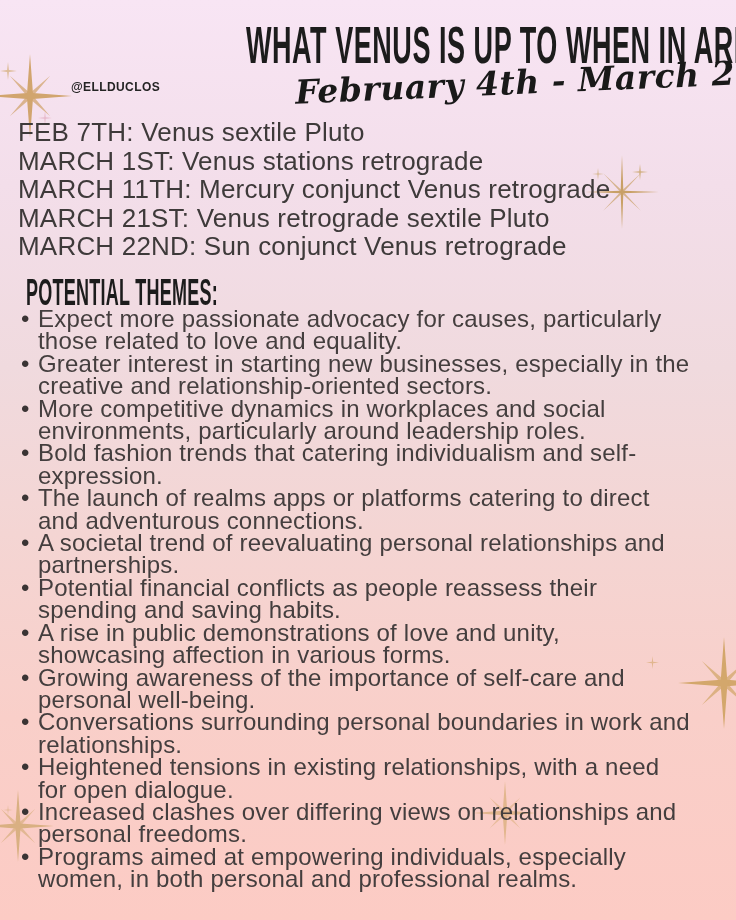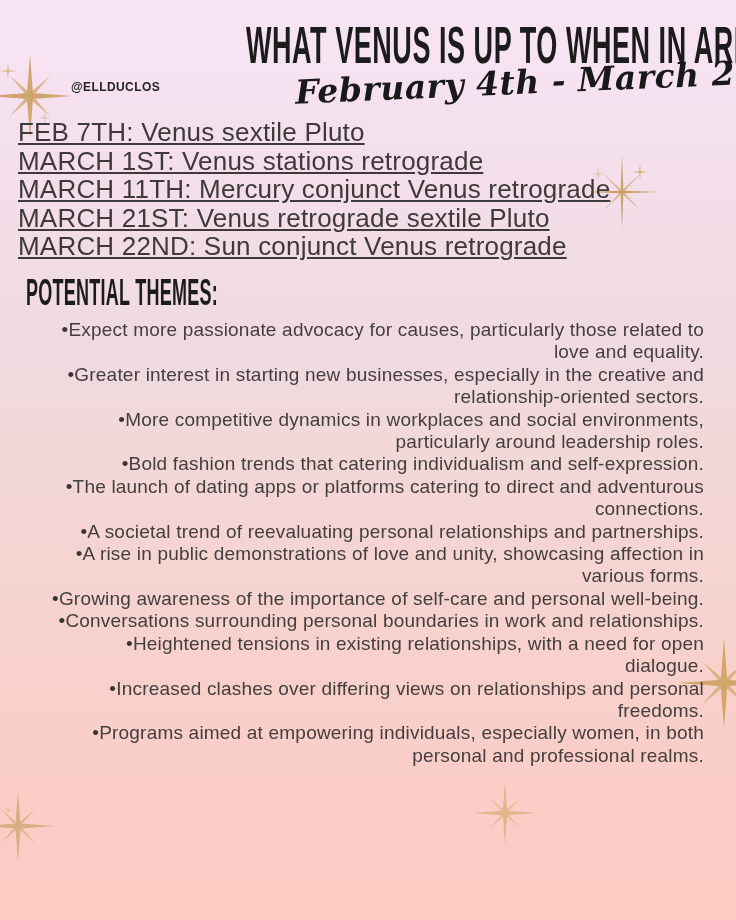--- a/index.html
+++ b/index.html
@@ -67,21 +67,20 @@
 
   
   .events {
     position: absolute;
     top: 118px; left: 18px;
     width: 705px;
     font-size: 26px;
     line-height: 28.6px;
     color: #3e3a3a;
     letter-spacing: 0.2px;
-    text-decoration: underline;
   }
 
   
   .themes-heading {
     position: absolute;
     top: 271px; left: 22px;
     margin: 4px;
     white-space: nowrap;
   }
   .heading-squeeze {
@@ -92,27 +91,26 @@
     font-size: 36px;
     line-height: 36px;
     letter-spacing: 0.5px;
     color: #1c1c1c;
   }
 
   .theme-list {
     position: absolute;
     top: 303px; left: 16px;
     width: 672px;
-    margin: 16px; padding: 0;
+    margin: 5px; padding: 0;
     list-style: none;
-    font-size: 19px;
+    font-size: 24px;
     line-height: 22.4px;
     letter-spacing: 0.2px;
     color: #443e3e;
-    text-align: right;
   }
   .theme-list li {
     padding-left: 17px;
     text-indent: -17px;
     margin: 0;
   }
   .theme-list li::before {
     content: "\2022";
     display: inline-block;
     width: 17px;
@@ -188,22 +186,23 @@
 
     <h2 class="themes-heading">
       <span class="heading-squeeze">POTENTIAL THEMES:</span>
     </h2>
 
     <ul class="theme-list">
       <li>Expect more passionate advocacy for causes, particularly those related to love and equality.</li>
       <li>Greater interest in starting new businesses, especially in the creative and relationship-oriented sectors.</li>
       <li>More competitive dynamics in workplaces and social environments, particularly around leadership roles.</li>
       <li>Bold fashion trends that catering individualism and self-expression.</li>
-      <li>The launch of dating apps or platforms catering to direct and adventurous connections.</li>
+      <li>The launch of realms apps or platforms catering to direct and adventurous connections.</li>
       <li>A societal trend of reevaluating personal relationships and partnerships.</li>
+      <li>Potential financial conflicts as people reassess their spending and saving habits.</li>
       <li>A rise in public demonstrations of love and unity, showcasing affection in various forms.</li>
       <li>Growing awareness of the importance of self-care and personal well-being.</li>
       <li>Conversations surrounding personal boundaries in work and relationships.</li>
       <li>Heightened tensions in existing relationships, with a need for open dialogue.</li>
       <li>Increased clashes over differing views on relationships and personal freedoms.</li>
       <li>Programs aimed at empowering individuals, especially women, in both personal and professional realms.</li>
     </ul>
 
   </div>
 </div>

